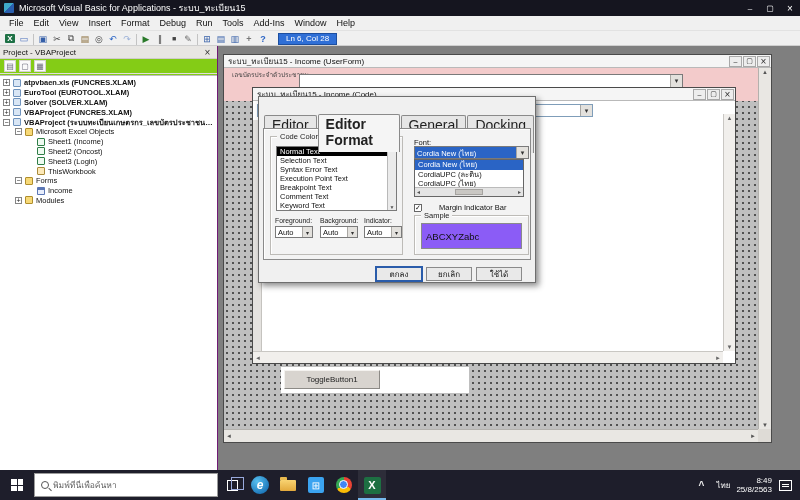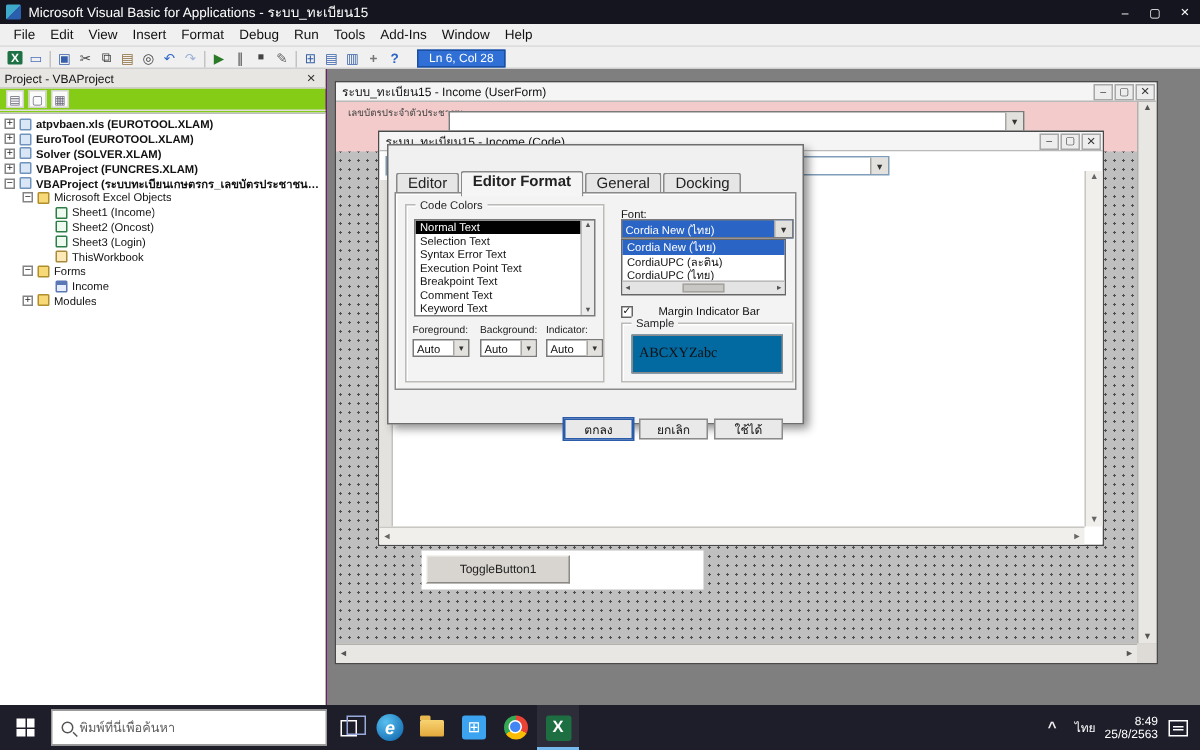--- a/index.html
+++ b/index.html
@@ -119,21 +119,21 @@
   .code-hscroll{position:absolute;bottom:0;left:0;right:12px;height:12px;background:#f1efec;border-top:1px solid #c9c7c3;
     display:flex;justify-content:space-between;align-items:center;font-size:6px;color:#666;padding:0 2px}
 
   
   .options-dialog{position:absolute;left:39px;top:50px;width:278px;height:187px;background:#f0f0f0;
     border:1px solid #6e6e6e;box-shadow:3px 3px 6px rgba(0,0,0,.45);z-index:3}
   .dlg-title{height:15px;background:#fff;display:flex;align-items:center;font-size:9px;padding-left:7px;
     border-bottom:1px solid #e4e4e4}
   .dlg-title span:first-child{flex:1}
   .dlg-close{width:20px;text-align:center;font-size:10px;color:#222}
-  .tabs{position:absolute;top:18px;left:5px;display:flex;font-size:10px}
+  .tabs{position:absolute;top:18px;left:5px;display:flex;font-size:14px}
   .tab{padding:1px 7px 2px;border:1px solid #8a8a8a;border-bottom:none;background:#e6e6e6;
     border-radius:2px 2px 0 0;margin-right:1px;color:#222}
   .tab.active{background:#f5f5f5;position:relative;top:-1px;padding-bottom:4px;z-index:4;font-weight:bold}
   .tab-page{position:absolute;top:31px;left:4px;right:4px;height:132px;border:1px solid #8a8a8a;
     background:#f3f3f3;box-shadow:inset 1px 1px 0 #fff}
   .group{position:absolute;border:1px solid #bdbbb7;box-shadow:inset 1px 1px 0 #fff}
   .group-caption{position:absolute;top:-5px;left:6px;background:#f3f3f3;padding:0 3px;font-size:7.5px;color:#222}
   .colors-group{left:6px;top:7px;width:133px;height:119px}
   .listbox{position:absolute;left:12px;top:17px;width:121px;height:65px;background:#fff;
     border:1px solid #7a7a7a;overflow:hidden}
@@ -158,24 +158,24 @@
   .fl-item.selected{background:#2a64c5;color:#fff}
   .fl-scroll{position:absolute;bottom:0;left:0;right:0;height:9px;background:#e4e4e4;border-top:1px solid #bbb;
     display:flex;align-items:center;justify-content:space-between;font-size:5px;color:#555;padding:0 1px}
   .fl-thumb{width:28px;height:6px;background:#c9c7c3;border:1px solid #a5a3a0}
   .chk-row{position:absolute;left:150px;top:74px;display:flex;align-items:center;gap:17px}
   .chk{width:8px;height:8px;border:1px solid #666;background:#fff;display:flex;align-items:center;
     justify-content:center;font-size:7px;color:#111;line-height:8px}
   .i-check::before{content:"✓"}
   .chk-label{font-size:7.5px}
   .sample-group{left:150px;top:86px;width:115px;height:40px}
-  .sample-box{position:absolute;left:6px;top:7px;right:6px;bottom:5px;background:#0369a1;border:1px solid #8a8a8a;
-    display:flex;align-items:center;padding-left:4px;font-family:Liberation Serif, serif;font-size:9.5px}
+  .sample-box{position:absolute;left:6px;top:7px;right:6px;bottom:5px;background:#8b5cf6;border:1px solid #8a8a8a;
+    display:flex;align-items:center;padding-left:4px;font-family:Liberation Sans, sans-serif;font-size:9.5px}
   .dlg-buttons{position:absolute;left:0;top:166px;width:100%;height:16px}
-  .dlg-btn{position:absolute;top:16px;width:46px;height:14px;background:#e9e9e9;border:1px solid #8a8a8a;
+  .dlg-btn{position:absolute;top:4px;width:46px;height:14px;background:#e9e9e9;border:1px solid #8a8a8a;
     font-size:8px;font-family:Liberation Mono, monospace;color:#111}
   .dlg-btn.default{border-color:#2a5caa;box-shadow:0 0 0 1px #2a5caa}
   .btn-ok{left:117px}.btn-cancel{left:167px}.btn-apply{left:217px}
 
   
   .taskbar{position:absolute;left:0;bottom:0;width:800px;height:30px;background:#1e1e2b;display:flex;
     align-items:center;color:#fff}
   .start{width:34px;height:30px;display:flex;align-items:center;justify-content:center}
   .winlogo{width:12px;height:12px;display:grid;grid-template-columns:1fr 1fr;grid-template-rows:1fr 1fr;gap:1px}
   .winlogo i{background:#fff}
@@ -269,21 +269,21 @@
     </div>
     <div class="panel-toolbar">
       <span class="pti">▤</span>
       <span class="pti">▢</span>
       <span class="pti">▦</span>
     </div>
     <div class="tree">
       <div class="trow l0">
           <span class="exp i-plus"></span>
           <span class="ticon t-proj"></span>
-          <span class="tlabel b">atpvbaen.xls (EUROTOOL.XLAM)</span>
+          <span class="tlabel b">atpvbaen.xls (FUNCRES.XLAM)</span>
         </div>
       <div class="trow l0">
           <span class="exp i-plus"></span>
           <span class="ticon t-proj"></span>
           <span class="tlabel b">EuroTool (EUROTOOL.XLAM)</span>
         </div>
       <div class="trow l0">
           <span class="exp i-plus"></span>
           <span class="ticon t-proj"></span>
           <span class="tlabel b">Solver (SOLVER.XLAM)</span>

